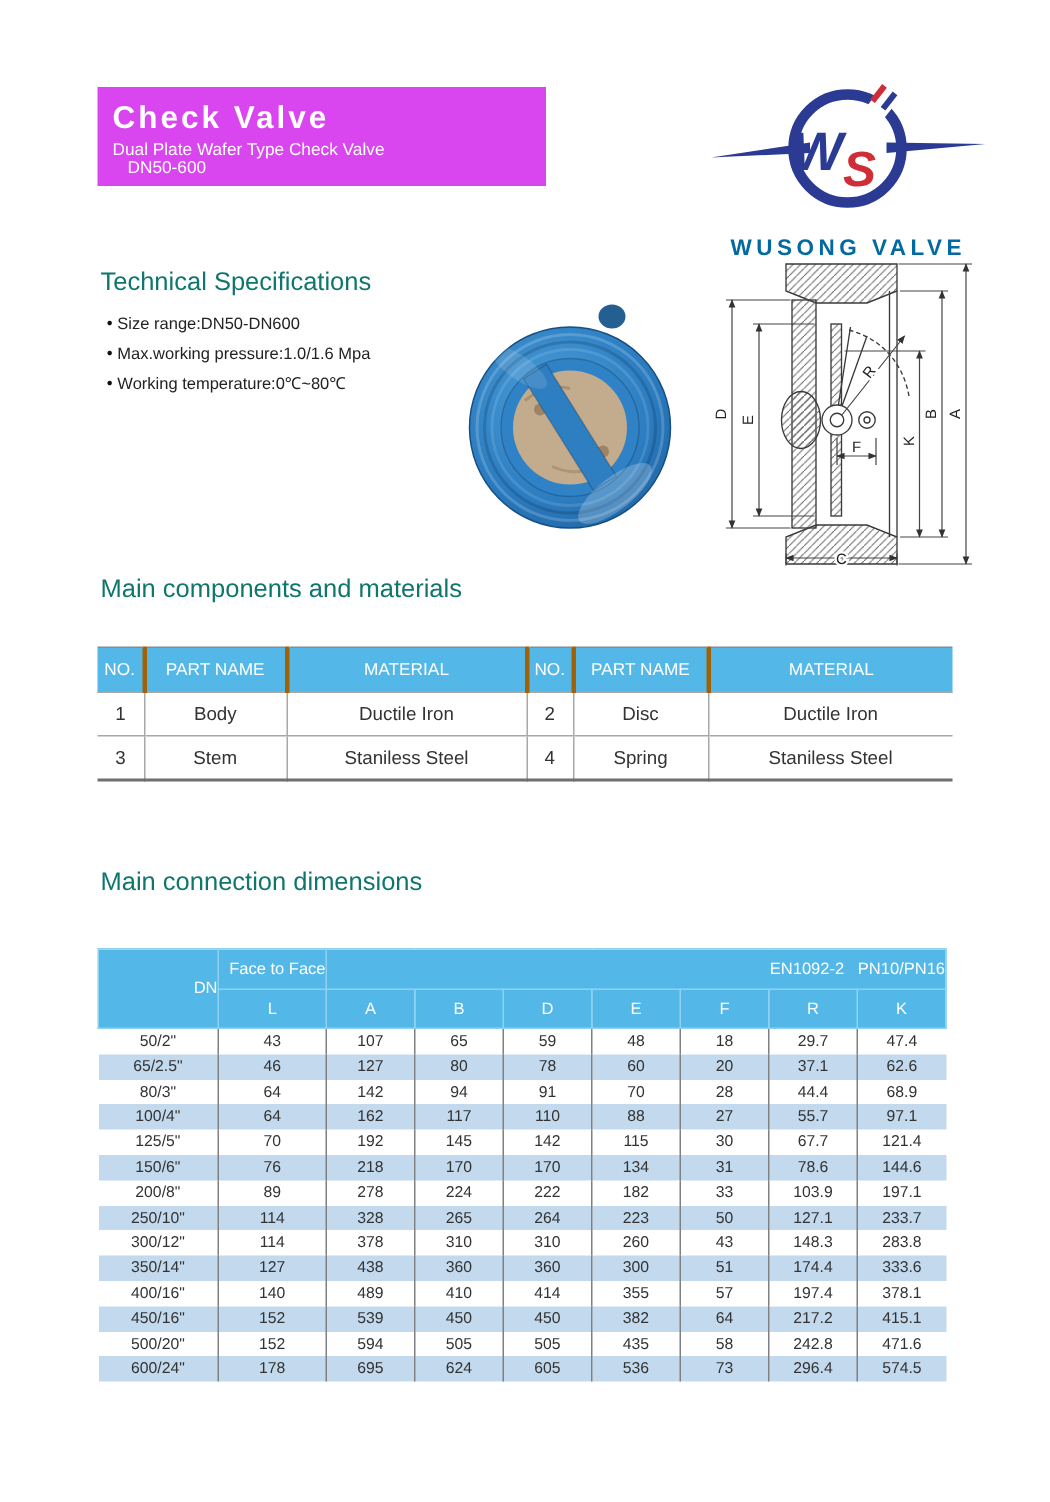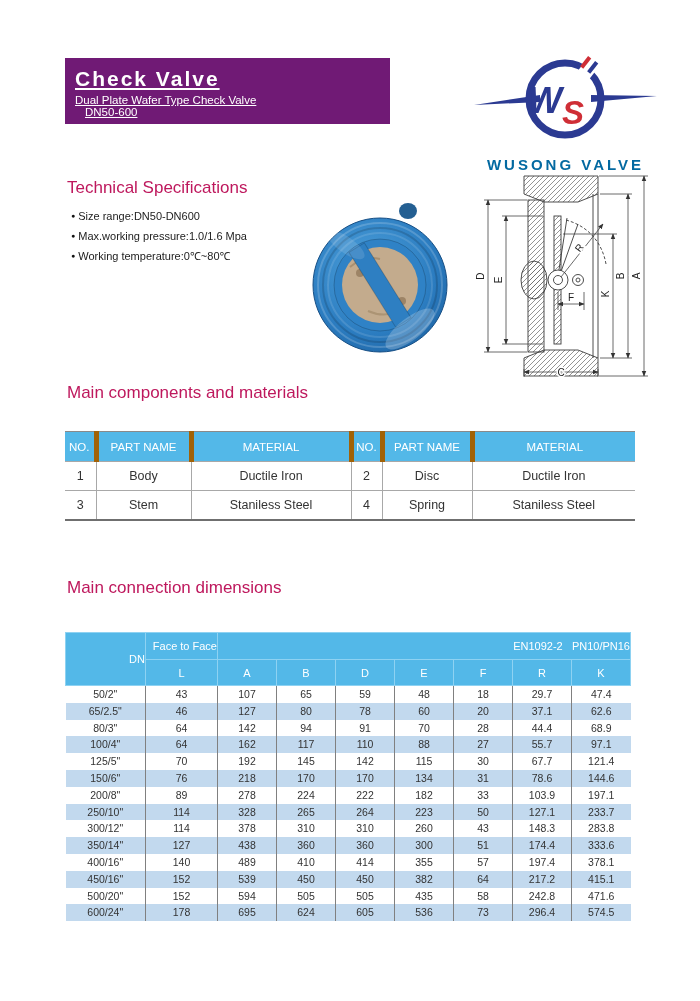--- a/index.html
+++ b/index.html
@@ -1,51 +1,51 @@
 <!DOCTYPE html>
 <html><head>
 <meta charset="utf-8">
 <style>
   * { margin:0; padding:0; box-sizing:border-box; }
   html,body { background:#ffffff; }
   body { font-family:"Liberation Sans", sans-serif; }
   .page { position:relative; width:700px; height:1001px; background:#ffffff; overflow:hidden; }
 
   
-  .banner { position:absolute; left:65px; top:58px; width:325px; height:66px;
-            background:#701a75; color:#fff; padding:9px 0 0 10px;text-decoration:underline; }
+  .banner { position:absolute; left:65px; top:58px; width:299px; height:66px;
+            background:#d946ef; color:#fff; padding:9px 0 0 10px; }
   .banner-title { font-size:21px; font-weight:bold; letter-spacing:2px; }
   .banner-sub { margin-top:3px; font-size:11.5px; display:flex;flex-direction:column; }
   .banner-sub .model { margin-left:10px; }
 
   
   .logo { position:absolute; left:468px; top:50px; width:195px; text-align:center; }
   .logo-word { margin-top:2px; font-size:15px; font-weight:bold; letter-spacing:3px; color:#0369a1; }
 
   
-  .sec-heading { position:absolute; left:67px; color:#be185d; font-size:17px; font-weight:normal; }
+  .sec-heading { position:absolute; left:67px; color:#0f766e; font-size:17px; font-weight:normal; }
   #h-tech  { top:178px; }
   #h-comp  { top:383px; }
   #h-dims  { top:578px;text-align:right; }
 
   
   .specs { position:absolute; left:71px; top:206px; list-style:none; }
   .specs li { font-size:11px; color:#222; line-height:20px; }
   .specs li::before { content:"●"; font-size:7px; vertical-align:2px; margin-right:3px; color:#111; }
 
   
   .photo   { position:absolute; left:310px; top:193px; }
   .drawing { position:absolute; left:466px; top:164px; }
 
   
   table { border-collapse:collapse; }
   .comp-table { position:absolute; left:65px; top:431px; width:570px;
                 border-top:1px solid #8a8a8a; border-bottom:2px solid #6f6f6f; }
   .comp-table th { background:#53b8e8; color:#fff; font-size:11.5px; font-weight:normal;
-                   height:30px; border-left:5px solid #a16207; }
+                   height:30px; border-left:3px solid #a16207; }
   .comp-table th:first-child { border-left:none; }
   .comp-table td { height:29px; text-align:center; font-size:12.5px; color:#333;
                    border:1px solid #a8a8a8; border-left:none; border-right:none; }
   .comp-table td + td { border-left:1px solid #a8a8a8; }
   .comp-table tr:last-child td { border-bottom:none; }
 
   
   .dims-table { position:absolute; left:65px; top:632px; width:565px; table-layout:fixed; }
   .dims-table thead th { background:#53b8e8; color:#fff; font-weight:normal; font-size:11px; }
   .dims-table thead tr:first-child th { height:27px;text-align:right; }

